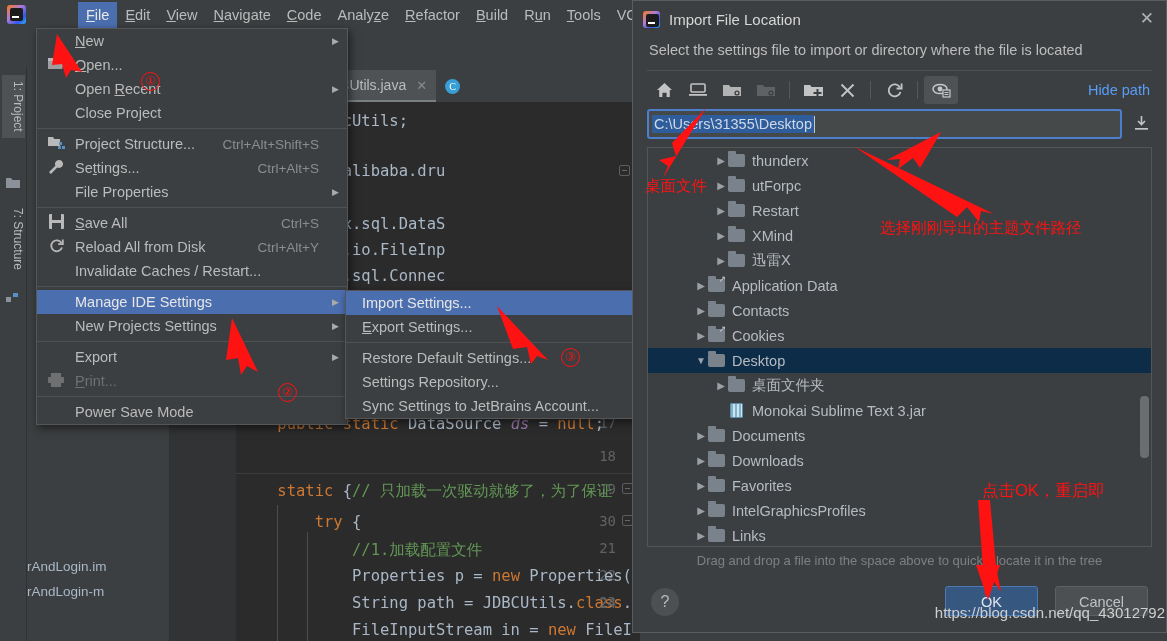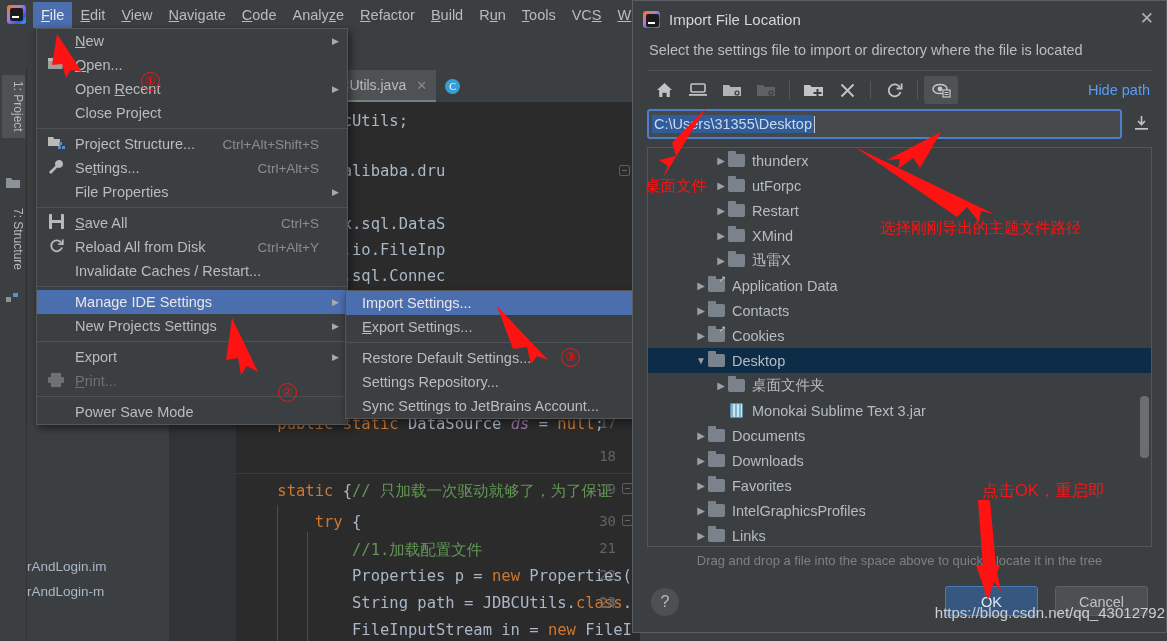--- a/index.html
+++ b/index.html
@@ -213,21 +213,21 @@
 </style>
 </head>
 <body>
 
 <div id="root">
 
   <div class="ide">
 
     <div class="menubar">
       <div class="jb-logo"></div>
-      <div id="menubar-items" style="display:flex;align-items:center;">
+      <div id="menubar-items" style="display:flex;align-items:center;margin-left:45px;">
           <div class="menu-item active"><span class="mn">F</span>ile</div>
           <div class="menu-item"><span class="mn">E</span>dit</div>
           <div class="menu-item"><span class="mn">V</span>iew</div>
           <div class="menu-item"><span class="mn">N</span>avigate</div>
           <div class="menu-item"><span class="mn">C</span>ode</div>
           <div class="menu-item">Analy<span class="mn">z</span>e</div>
           <div class="menu-item"><span class="mn">R</span>efactor</div>
           <div class="menu-item"><span class="mn">B</span>uild</div>
           <div class="menu-item">R<span class="mn">u</span>n</div>
           <div class="menu-item"><span class="mn">T</span>ools</div>

